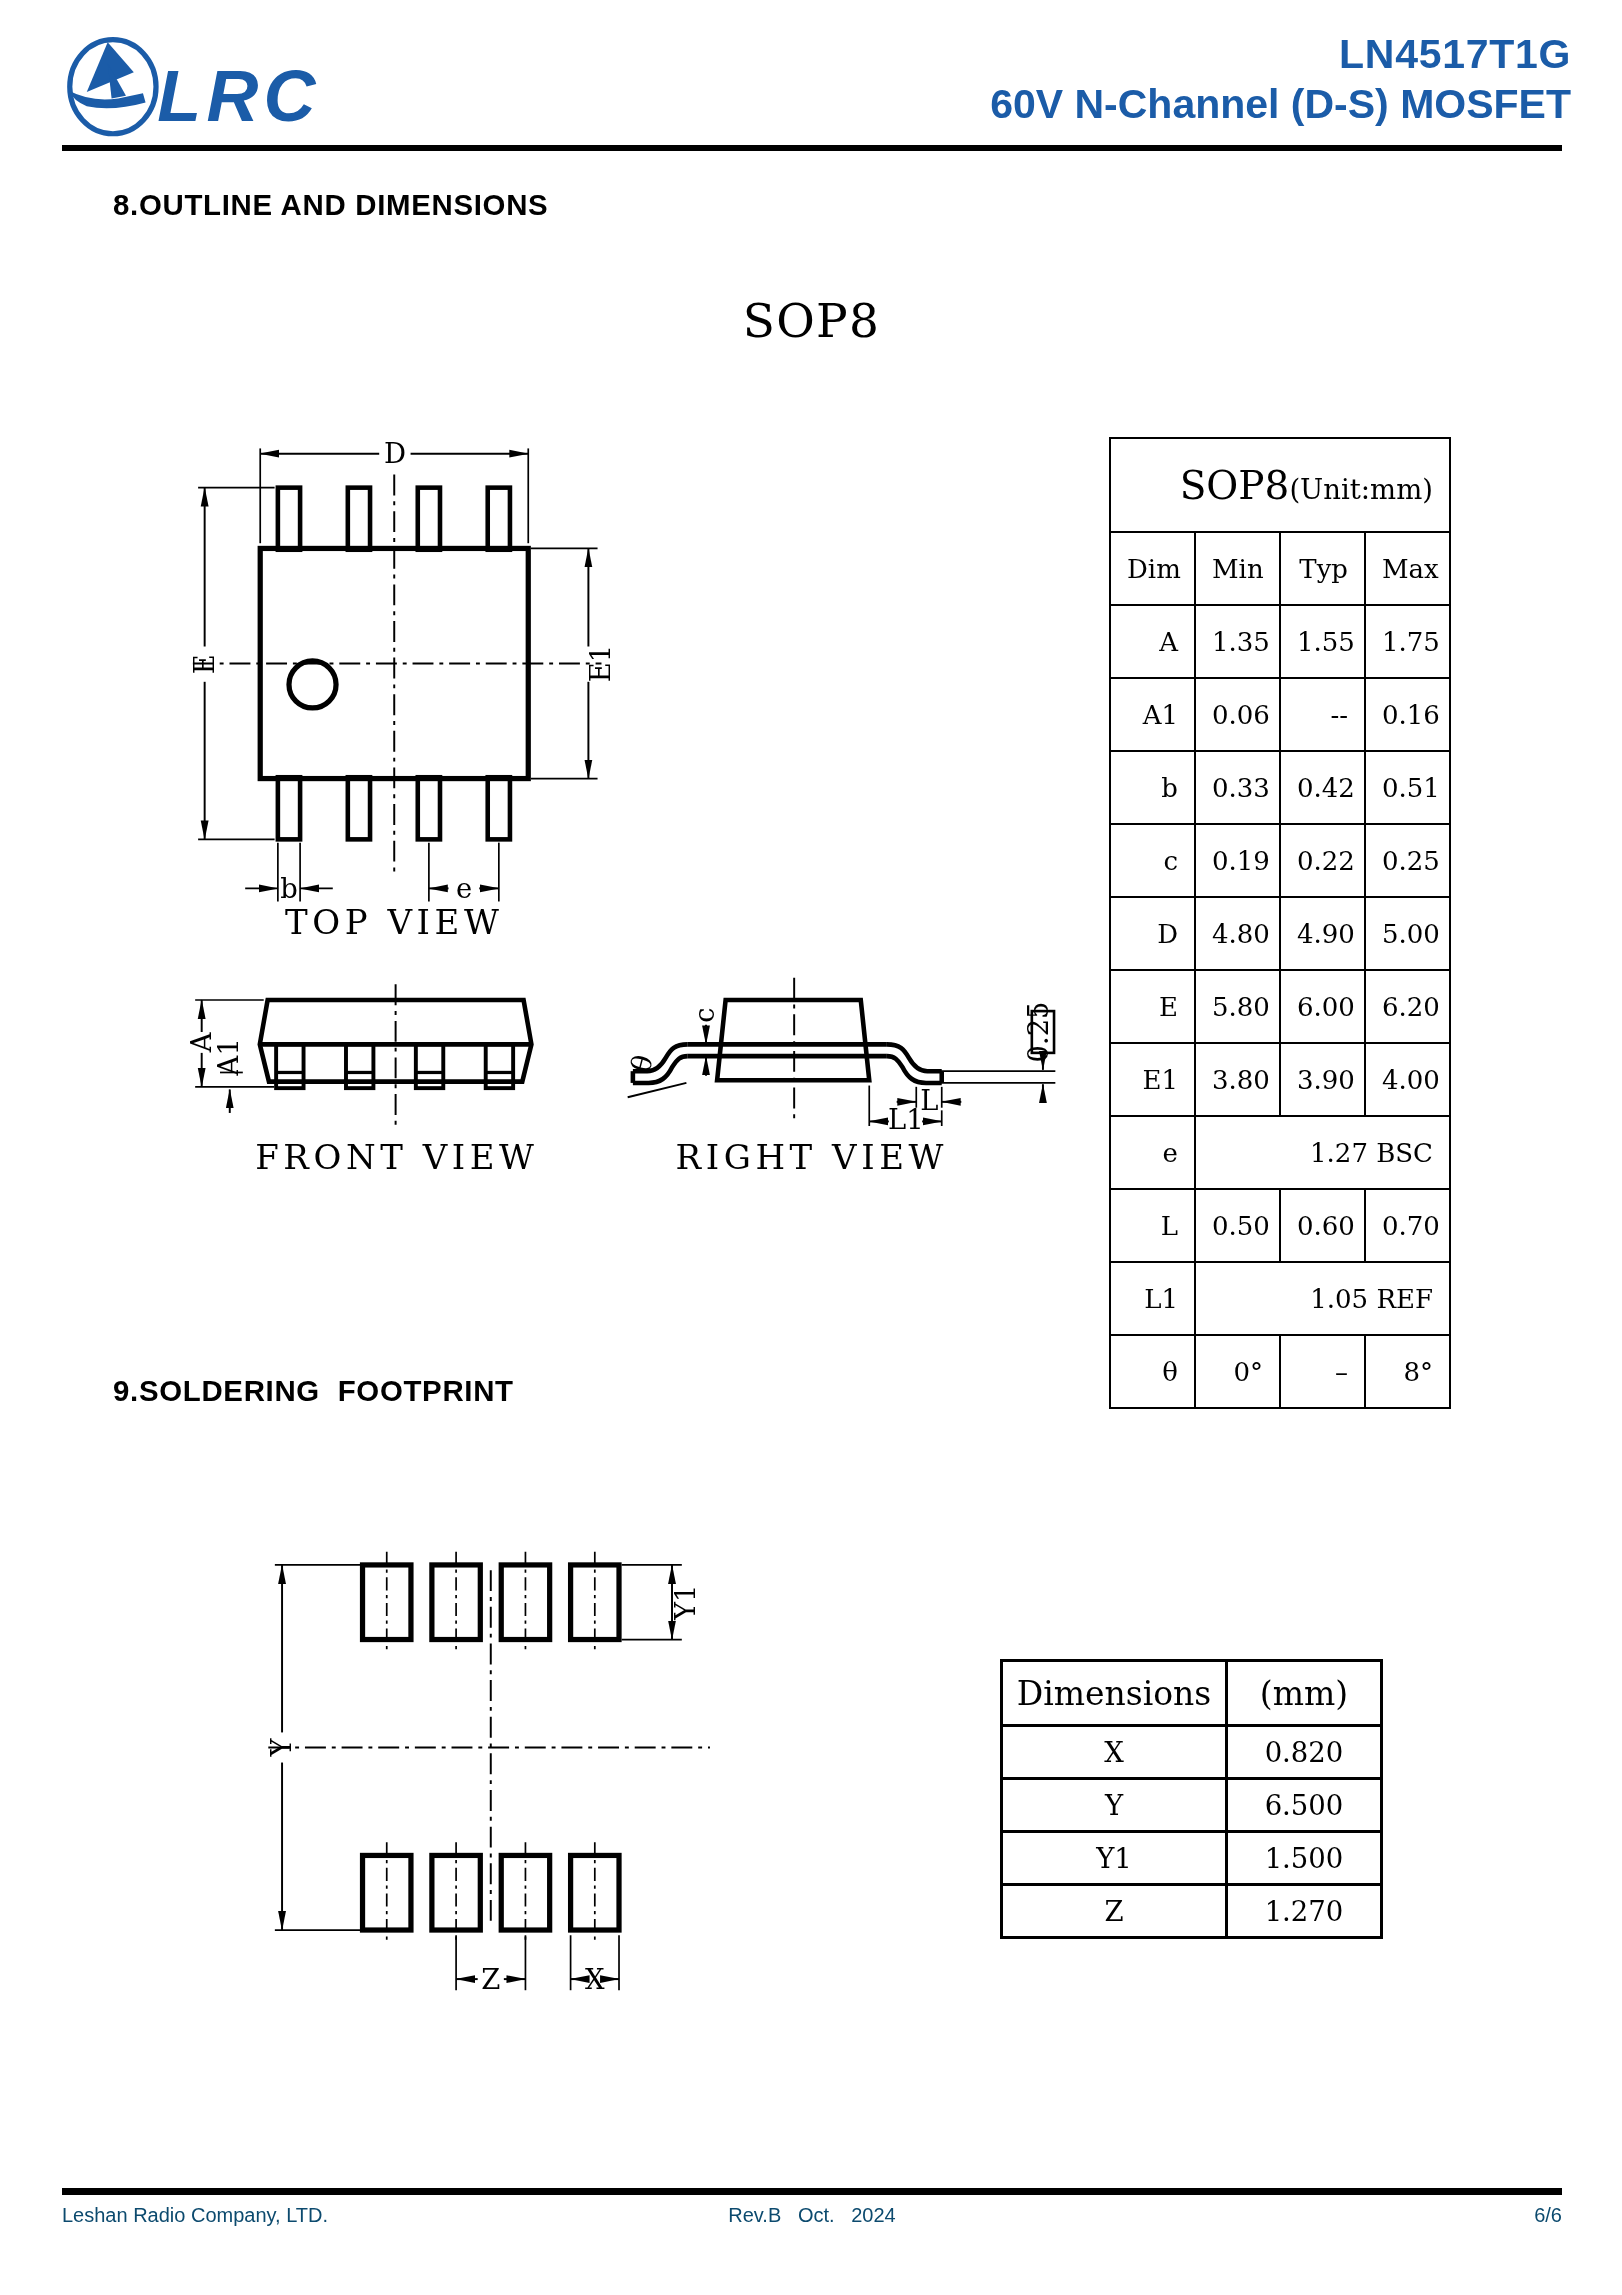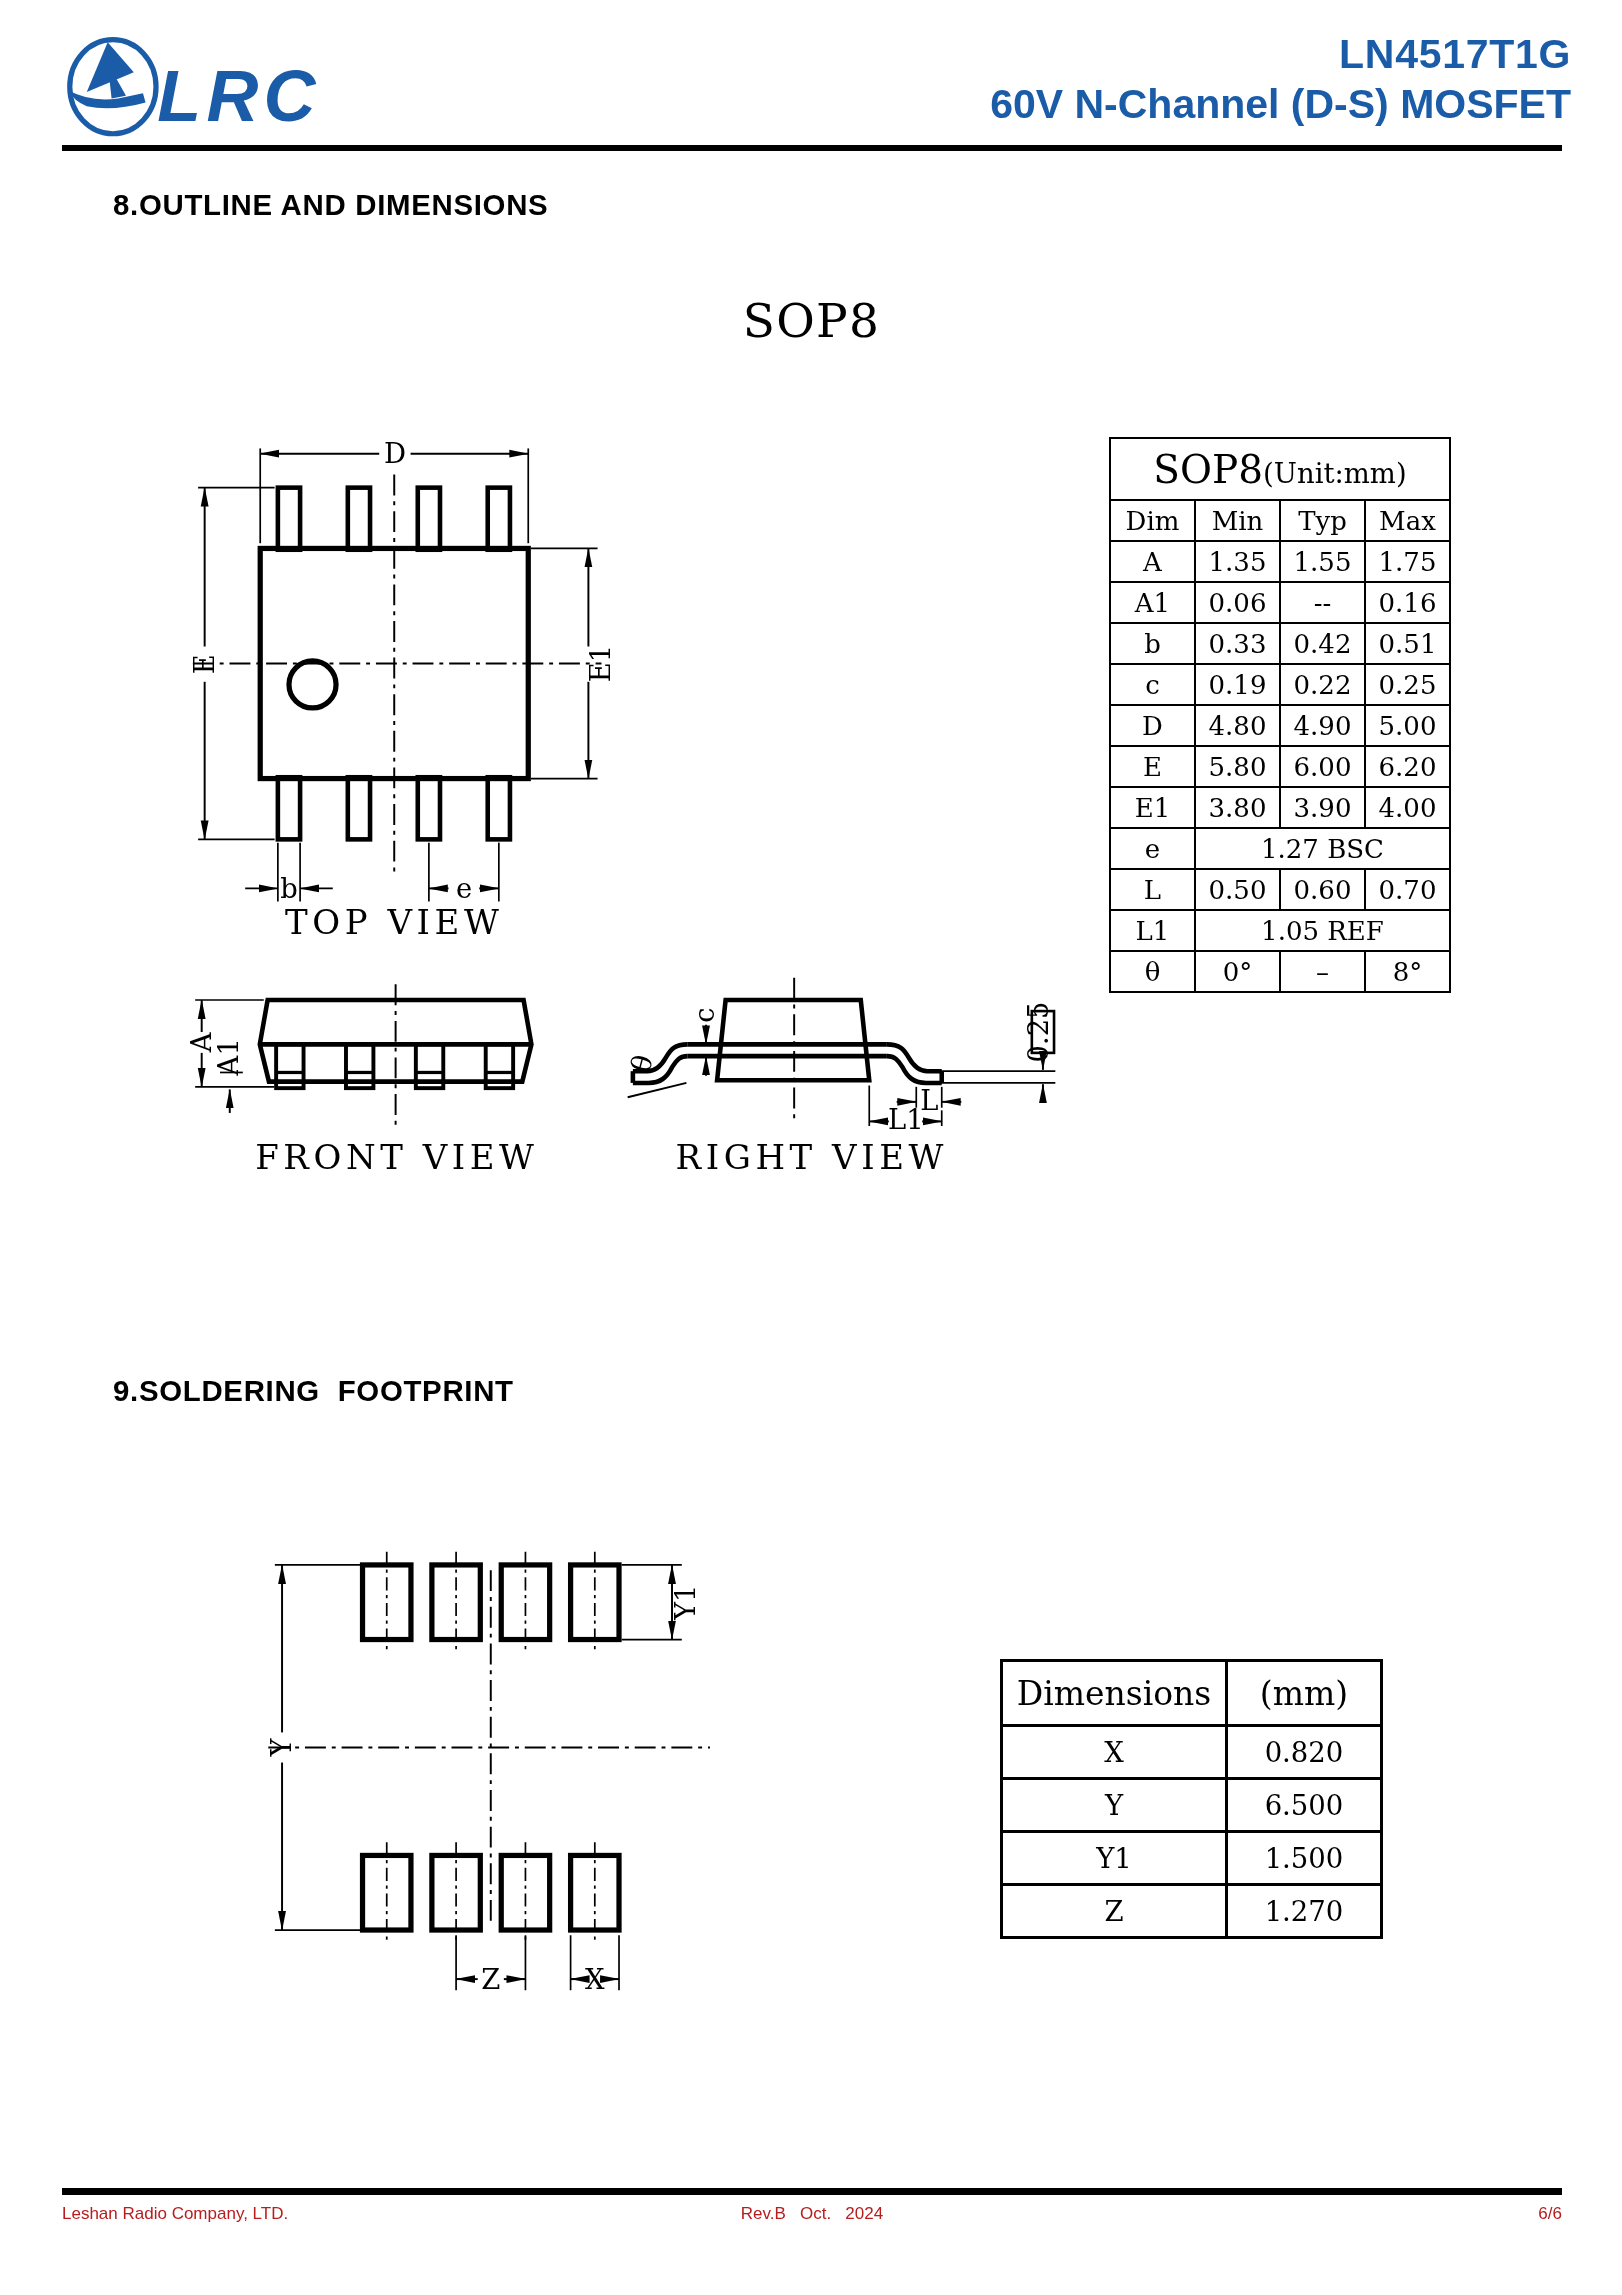--- a/index.html
+++ b/index.html
@@ -11,38 +11,38 @@
   .hdr-part{font-size:41px;font-weight:bold;line-height:46px;letter-spacing:0.7px;}
   .hdr-sub{font-size:41px;font-weight:bold;line-height:38px;margin-top:7.9px;}
   .rule{position:absolute;left:62px;width:1500px;height:5.9px;background:#000;}
   .sec-h{position:absolute;left:113px;font-size:29.4px;font-weight:bold;letter-spacing:0.7px;white-space:pre;}
   .pkg-title{position:absolute;left:0;width:1623px;text-align:center;
              font-family:"DejaVu Serif",serif;font-size:47px;letter-spacing:1.3px;}
   
   table{border-collapse:collapse;table-layout:fixed;background:#fff;}
   .otable{position:absolute;left:1109px;top:437px;width:342px;
           font-family:"DejaVu Serif",serif;font-size:26px;}
-  .otable td,.otable th{border:2.6px solid #000;text-align:center;padding:0;height:39px;font-weight:normal;}
+  .otable td,.otable th{border:2.6px solid #000;text-align:right;padding:16px;height:39px;font-weight:normal;}
   .otable .ttl{height:60px;font-size:27.5px;}
   .otable .big{font-size:39px;}
   .dtable{position:absolute;left:1000px;top:1635px;width:383px;
           font-family:"DejaVu Serif",serif;font-size:27.5px;margin-top:24px;}
   .dtable td,.dtable th{border:3.3px solid #000;text-align:center;padding:0;height:50px;font-weight:normal;}
   .dtable th{height:62px;font-size:33px;}
   
   svg{position:absolute;overflow:visible;}
   .ln{stroke:#000;fill:none;}
   .dim{stroke:#000;stroke-width:3;fill:none;}
   .ext{stroke:#000;stroke-width:2.6;fill:none;}
   .cl{stroke:#000;stroke-width:3;fill:none;stroke-dasharray:32 9 6 9;}
   .clp{stroke:#000;stroke-width:2.6;fill:none;stroke-dasharray:20 7 5 7;}
   .lbl{font-family:"DejaVu Serif",serif;font-size:42px;fill:#000;}
   .cap{font-family:"DejaVu Serif",serif;font-size:52px;fill:#000;letter-spacing:7px;}
   
-  .ftr{position:absolute;left:62px;top:2204px;width:1500px;height:33px;color:#b91c1c;font-size:17px;}
+  .ftr{position:absolute;left:62px;top:2204px;width:1500px;height:33px;color:#0c4a6e;font-size:20px;}
   .ftr .l{position:absolute;left:0;}
   .ftr .c{position:absolute;left:0;width:100%;text-align:center;white-space:pre;}
   .ftr .r{position:absolute;right:0;margin-left:36px;}
 </style>
 </head>
 <body>
 
 <div class="page">
 
   <svg class="abs" style="left:58px;top:29px;" width="281" height="118" viewBox="0 0 430 180">

